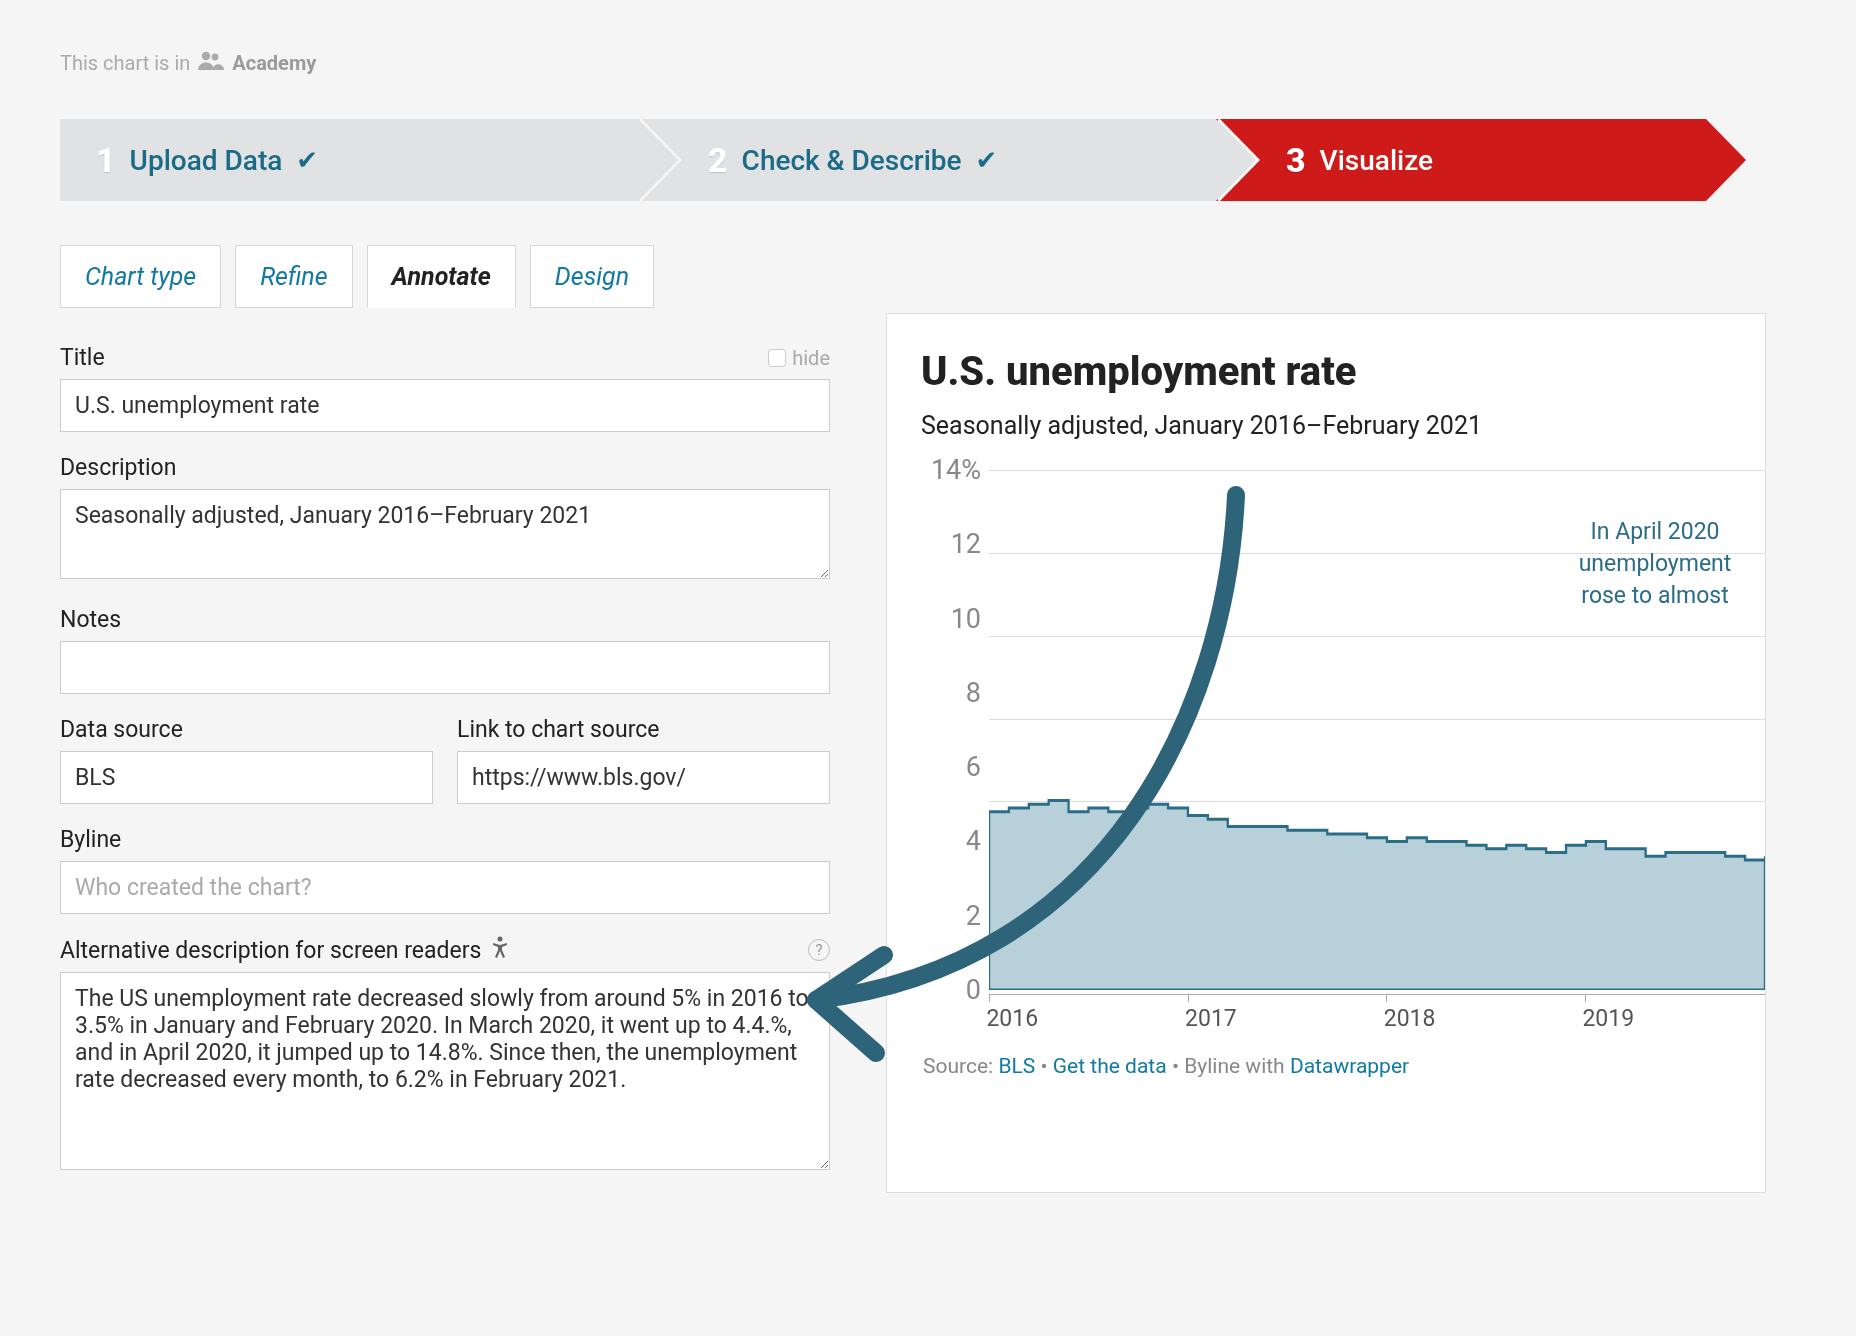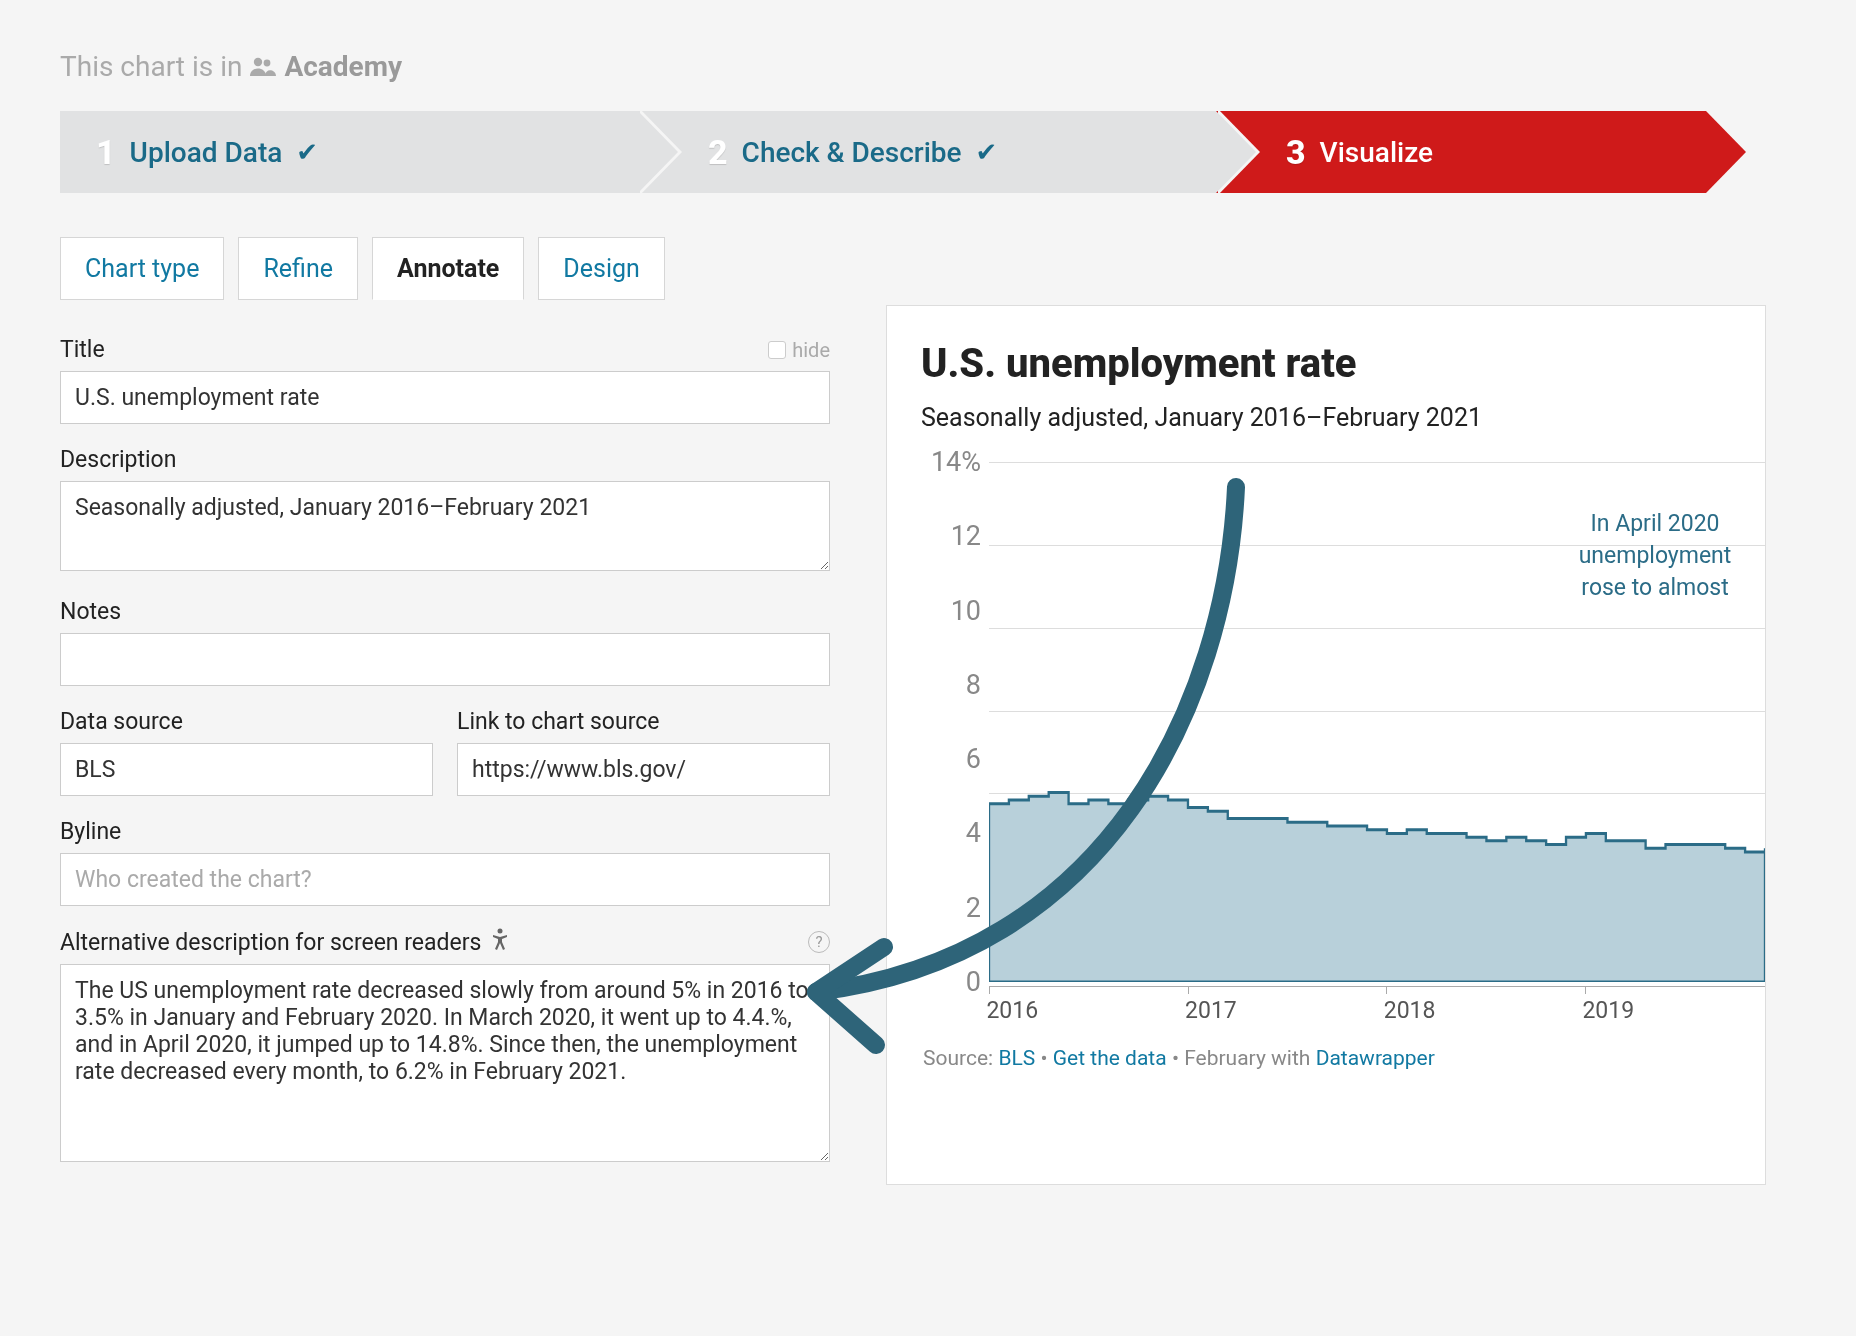--- a/index.html
+++ b/index.html
@@ -9,23 +9,23 @@
     color: #333;
     width: 1856px;
     height: 1336px;
     overflow: hidden;
     font-size: 19px;
   }
   .wrap {
     padding: 50px 50px 40px 60px;
   }
   .meta-row {
-    font-size: 28px;
+    font-size: 20px;
     color: #aaa;
-    margin-bottom: 28px;
+    margin-bottom: 44px;
     display: flex;
     align-items: center;
     gap: 8px;
   }
   .meta-row .people-icon { color: #aaa; }
   .meta-row .academy { color: #9a9a9a; font-weight: 700; }
 
   
   .stepper { display: flex; gap: 0; margin-bottom: 44px; }
   .step {
@@ -77,20 +77,21 @@
 
   
   .subtabs { display: flex; gap: 14px; margin-bottom: 36px; }
   .subtab {
     border: 1px solid #d6d6d6;
     background: #fff;
     padding: 16px 24px;
     font-size: 25px;
     color: #1179a2;
     cursor: pointer;
+    font-style: italic;
   }
   .subtab.active {
     font-weight: 700;
     color: #222;
     border-top: 1px solid #d6d6d6;
     border-left: 1px solid #d6d6d6;
     border-right: 1px solid #d6d6d6;
     border-bottom: 1px solid #fff;
   }
 
@@ -364,21 +365,21 @@
             <span class="x-tick" style="left:79.8%">2019</span>
           </div>
         </div>
 
         <div class="preview-footer">
           <span>Source:</span>
           <a href="#">BLS</a>
           <span style="color:#888">•</span>
           <a href="#">Get the data</a>
           <span style="color:#888">•</span>
-          <span>February with</span>
+          <span>Byline with</span>
           <a href="#">Datawrapper</a>
         </div>
       </div>
 
       <svg class="big-arrow" style="left:-110px; top:230px;" width="560" height="640" viewBox="0 0 560 640">
         <path d="M460 20 C 450 240, 330 490, 40 525" stroke="#2e6479" stroke-width="18" fill="none" stroke-linecap="round"></path>
         <path d="M40 525 L108 480 M40 525 L100 578" stroke="#2e6479" stroke-width="18" fill="none" stroke-linecap="round"></path>
       </svg>
     </div>
   </div>

